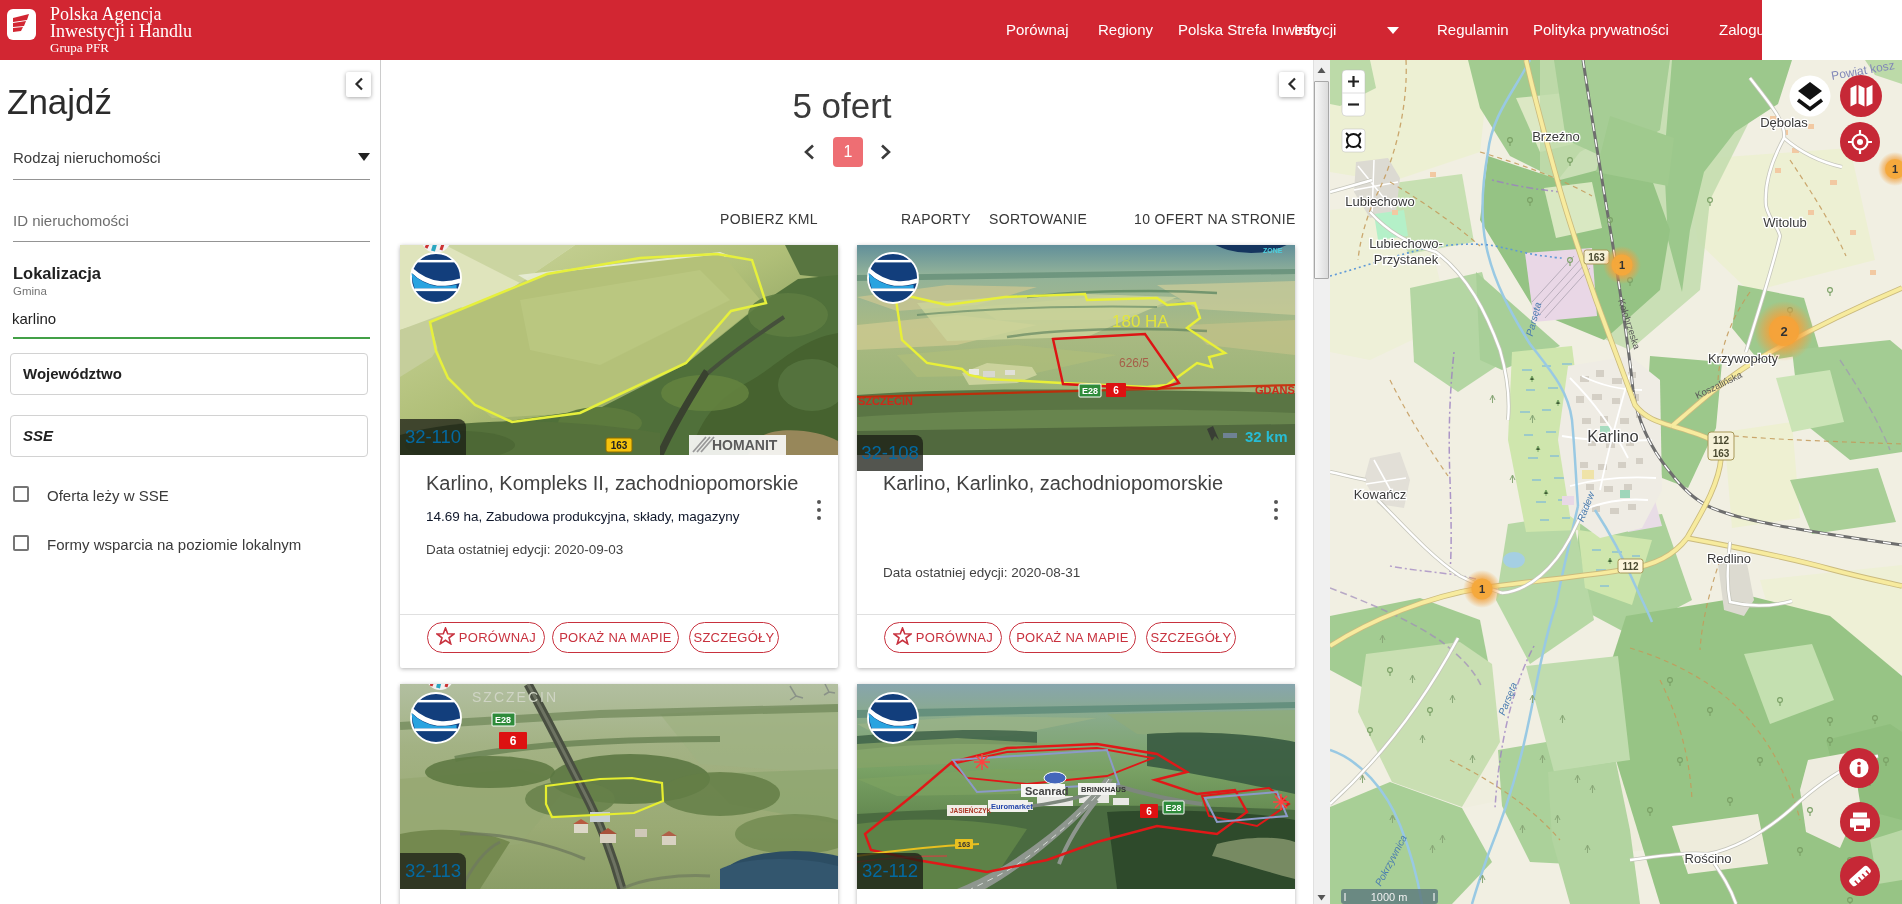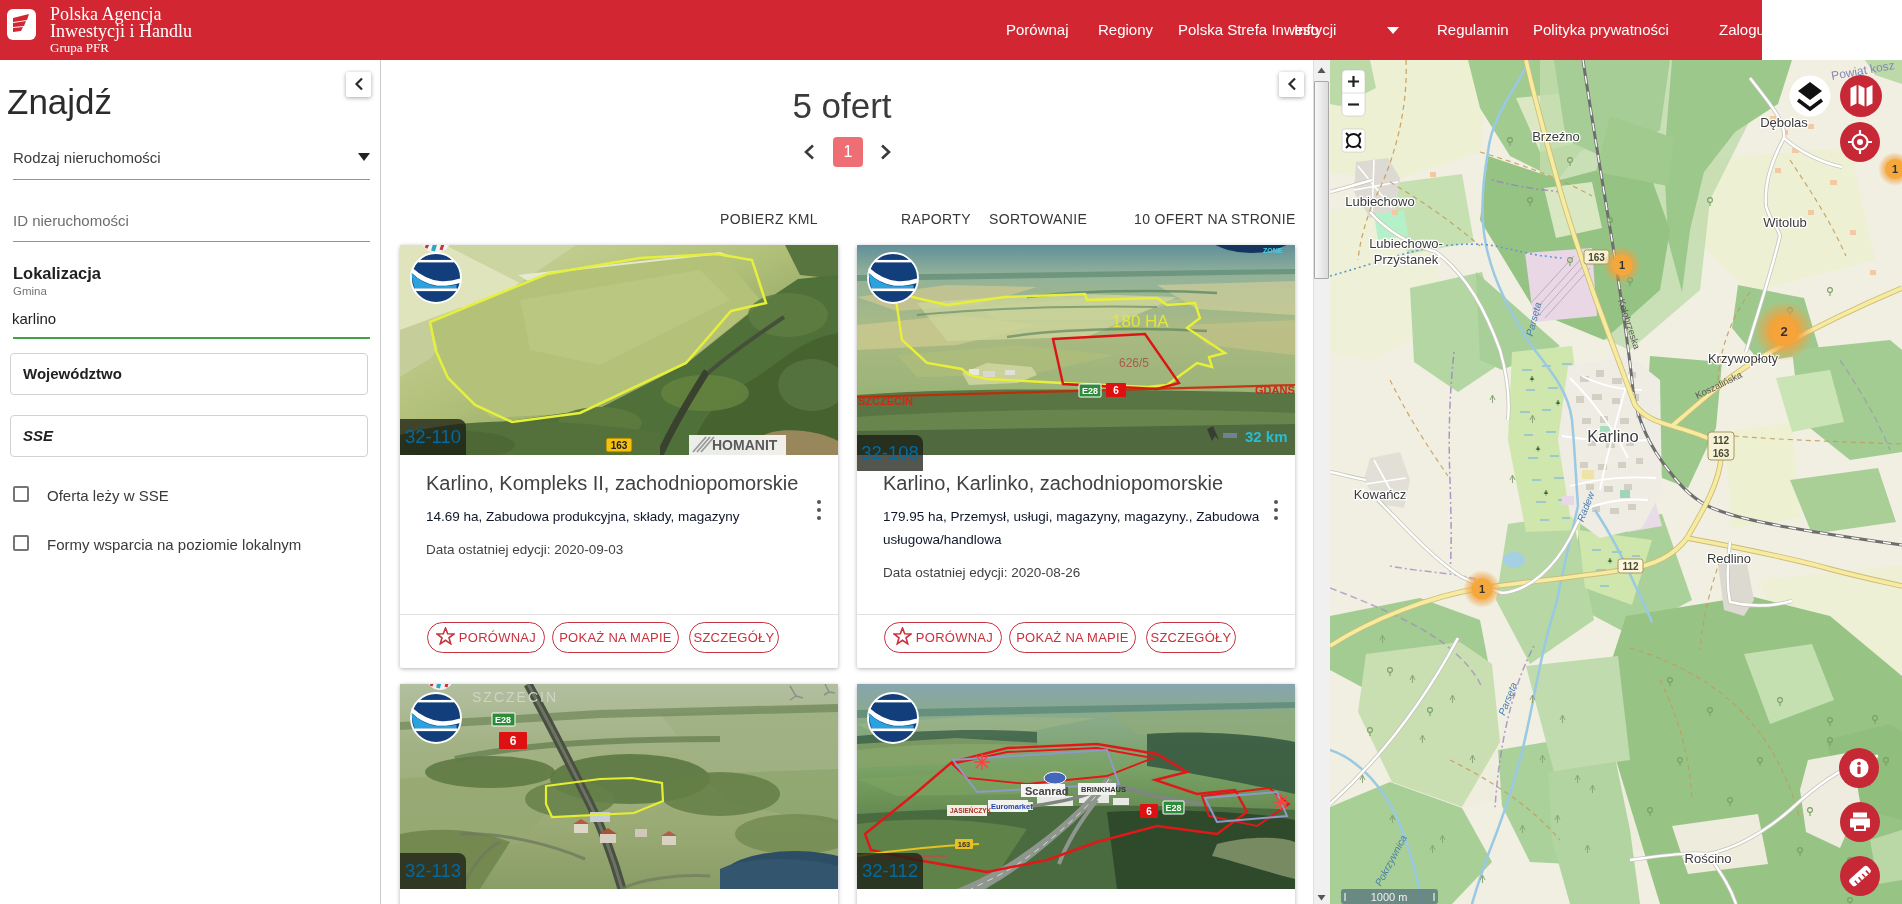--- a/index.html
+++ b/index.html
@@ -224,22 +224,21 @@
     </svg>
     <svg class="circLogo" style="left:10px; top:7px;" viewBox="0 0 42 42">
       <circle cx="21" cy="21" r="20.2" fill="#123e7c" stroke="#fff" stroke-width="1.5"></circle>
       <rect x="6.5" y="6.4" width="29" height="2" fill="#fff"></rect>
       <path d="M1.5,12.5 Q12,22 24,23.5 Q32,24.2 40.3,21.5 L40.6,25 Q30,27.8 22,27.2 Q10,25.5 1,16.5 Z" fill="#fff"></path>
       <path d="M1.2,17 Q10,26 22,27.6 Q30,28.2 37.6,26.4 L37.6,29.4 L3.8,29.4 Q1.8,23.5 1.2,17 Z" fill="#29a3e0"></path>
       <rect x="3.6" y="29.4" width="34.6" height="2.2" fill="#fff"></rect>
     </svg>
     <div class="idBadge" style="top:174px;margin-top:16px;">32-108</div>
     <div class="cardTitle" style="top:227px;">Karlino, Karlinko, zachodniopomorskie</div>
-    <div class="cardBody" style="top:261px;">179.95 ha, Przemysł, usługi, magazyny, magazyny., Zabudowa usługowa/handlowa</div>
-    <div class="cardDate" style="top:320px;">Data ostatniej edycji: 2020-08-26</div>
+    <div class="cardDate" style="top:320px;">Data ostatniej edycji: 2020-08-31</div>
     <div class="dots" style="left:417px; top:255px;"></div>
     <div class="dots" style="left:417px; top:263px;"></div>
     <div class="dots" style="left:417px; top:271px;"></div>
     <div class="btnRow" style="top:369px; height:54px;">
       <div class="rbtn" style="left:27px; width:118px;"><svg width="19" height="18" viewBox="0 0 19 18" style="vertical-align:-3px;">
             <path d="M9.5 1 L11.7 6.8 L17.9 7 L13 10.8 L14.7 16.8 L9.5 13.3 L4.3 16.8 L6 10.8 L1.1 7 L7.3 6.8 Z" fill="none" stroke="#c8313e" stroke-width="1.6"></path>
           </svg> PORÓWNAJ</div>
       <div class="rbtn" style="left:152px; width:127px;">POKAŻ NA MAPIE</div>
       <div class="rbtn" style="left:289px; width:90px;">SZCZEGÓŁY</div>
     </div>

